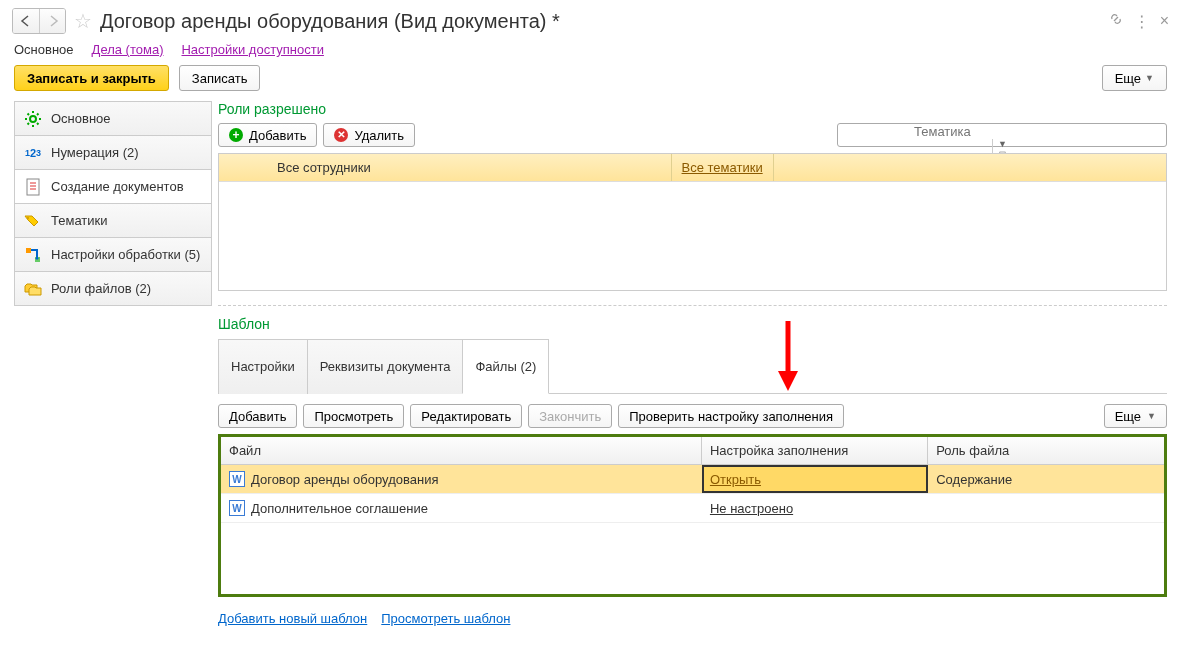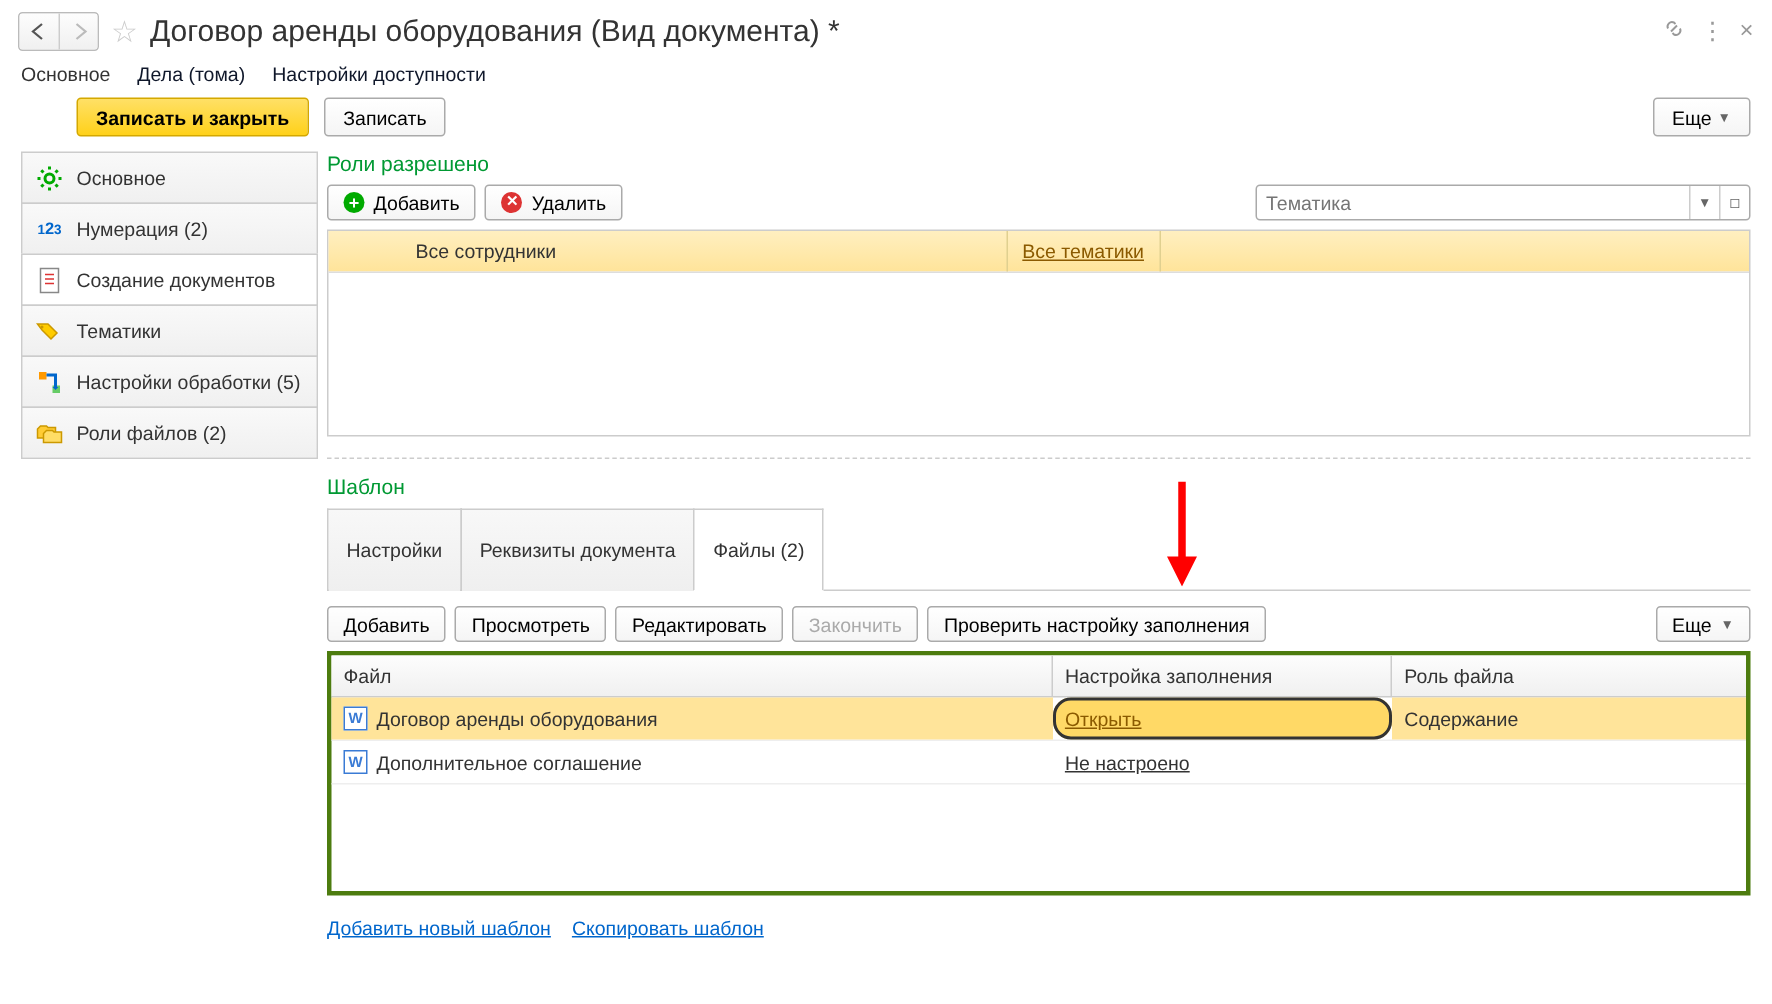--- a/index.html
+++ b/index.html
@@ -41,21 +41,21 @@
   .page-title { font-size: 20px; font-weight: 400; color: #333; flex: 1; }
   .header-right { display: flex; gap: 10px; align-items: center; color: #999; font-size: 16px; }
   .header-right span { cursor: pointer; }
   
   .top-tabs {
     display: flex;
     gap: 18px;
     padding: 4px 14px 8px 14px;
     font-size: 13px;
   }
-  .top-tabs a { color: #0f172a; cursor: pointer; }
+  .top-tabs a { color: #a21caf; text-decoration: underline; cursor: pointer; }
   .top-tabs .active { color: #333; text-decoration: none; }
   
   .toolbar {
     display: flex;
     justify-content: space-between;
     padding: 0 14px 10px 14px;
     align-items: center;
   }
   .toolbar-left { display: flex; gap: 10px; }
   .btn {
@@ -67,21 +67,20 @@
     font-size: 13px;
     height: 26px;
     display: inline-flex;
     align-items: center;
     gap: 4px;
   }
   .btn-primary {
     background: linear-gradient(#ffe066, #ffd11a);
     border-color: #d4a800;
     font-weight: 700;
-    margin-left: 37px;
   }
   .btn-more::after { content: ' ▼'; font-size: 9px; color: #666; }
   .btn-disabled { color: #aaa; cursor: default; }
   
   .main-area {
     display: flex;
     gap: 6px;
     padding: 0 14px 14px 14px;
     height: calc(100% - 130px);
   }
@@ -138,21 +137,21 @@
   }
   .icon-x {
     width: 14px; height: 14px; border-radius: 50%;
     background: #d33; color: #fff; font-size: 10px; font-weight: bold;
     display: inline-flex; align-items: center; justify-content: center;
     line-height: 1;
   }
   .topic-select {
     width: 330px; height: 24px;
     border: 1px solid #aaa; border-radius: 3px;
-    display: flex; align-items: center;
+    display: flex; align-items: center; flex-direction: column;
   }
   .topic-select input {
     flex: 1; border: none; padding: 0 6px; font-size: 13px; color: #999; outline: none;
     background: transparent;
   }
   .topic-select .sel-btn {
     width: 20px; height: 100%; border-left: 1px solid #ccc;
     display: flex; align-items: center; justify-content: center;
     font-size: 9px; color: #666; cursor: pointer;
   }
@@ -229,21 +228,21 @@
   .ft-c2 { width: 24%; }
   .ft-c3 { width: 25%; }
   .ft-row {
     display: flex;
     border-bottom: 1px solid #eee;
   }
   .ft-row.selected .ft-c1 { background: #ffe49a; }
   .ft-row.selected .ft-c2 { background: #ffd966; }
   .ft-row.selected .ft-c3 { background: #ffe49a; }
   .ft-row .ft-col { border-right: 1px solid transparent; }
-  .ft-row.selected .ft-c2 { outline: 2px solid #333; outline-offset: -2px; border-radius: 12px; }
+  .ft-row.selected .ft-c2 { outline: 2px solid #333; outline-offset: -2px; }
   .ft-row a { color: #333; text-decoration: underline; }
   .ft-row.selected a { color: #8b5a00; }
   
   .doc-icon {
     width: 16px; height: 16px;
     border: 1px solid #3a7bd5;
     display: inline-flex; align-items: center; justify-content: center;
     font-size: 10px; color: #3a7bd5; font-weight: bold;
     background: #fff;
   }
@@ -433,21 +432,21 @@
         </div>
         <div class="ft-col ft-c2">
             <a>Не настроено</a>
           </div>
         <div class="ft-col ft-c3"></div>
       </div>
     </div>
 
     <div class="bottom-links">
       <a>Добавить новый шаблон</a>
-      <a>Скопировать шаблон</a>
+      <a>Просмотреть шаблон</a>
     </div>
 
     <svg class="arrow-annotation" width="30" height="70" viewBox="0 0 30 70">
       <line x1="15" y1="0" x2="15" y2="55" stroke="#ff0000" stroke-width="5"></line>
       <polygon points="15,70 5,50 25,50" fill="#ff0000"></polygon>
     </svg>
   </div>
 </div>
 
 </body></html>

